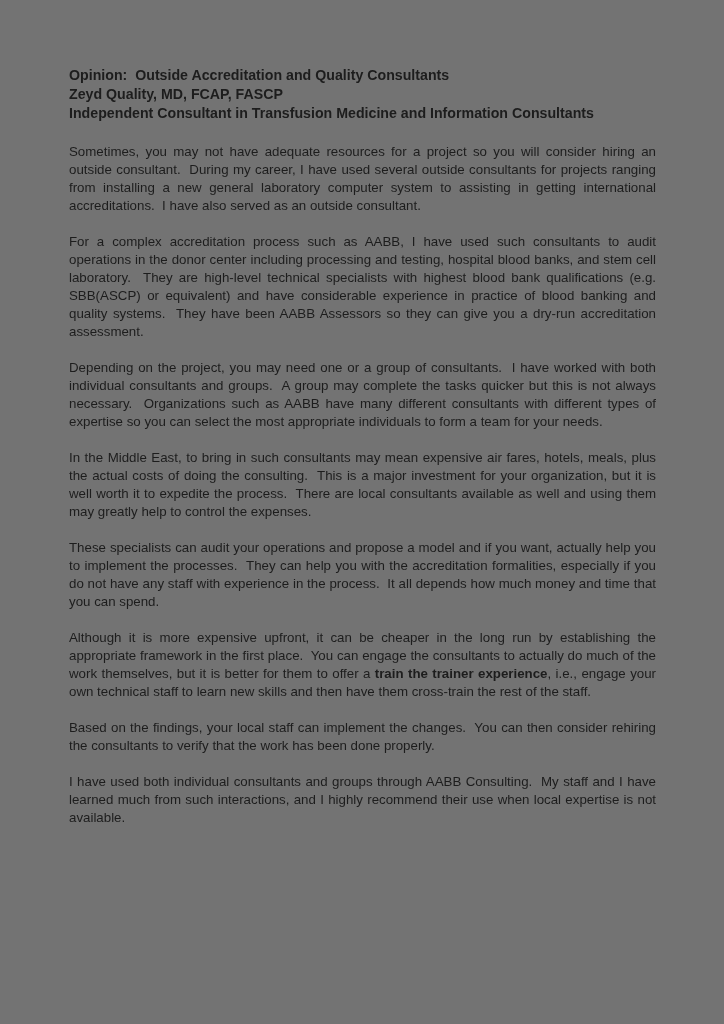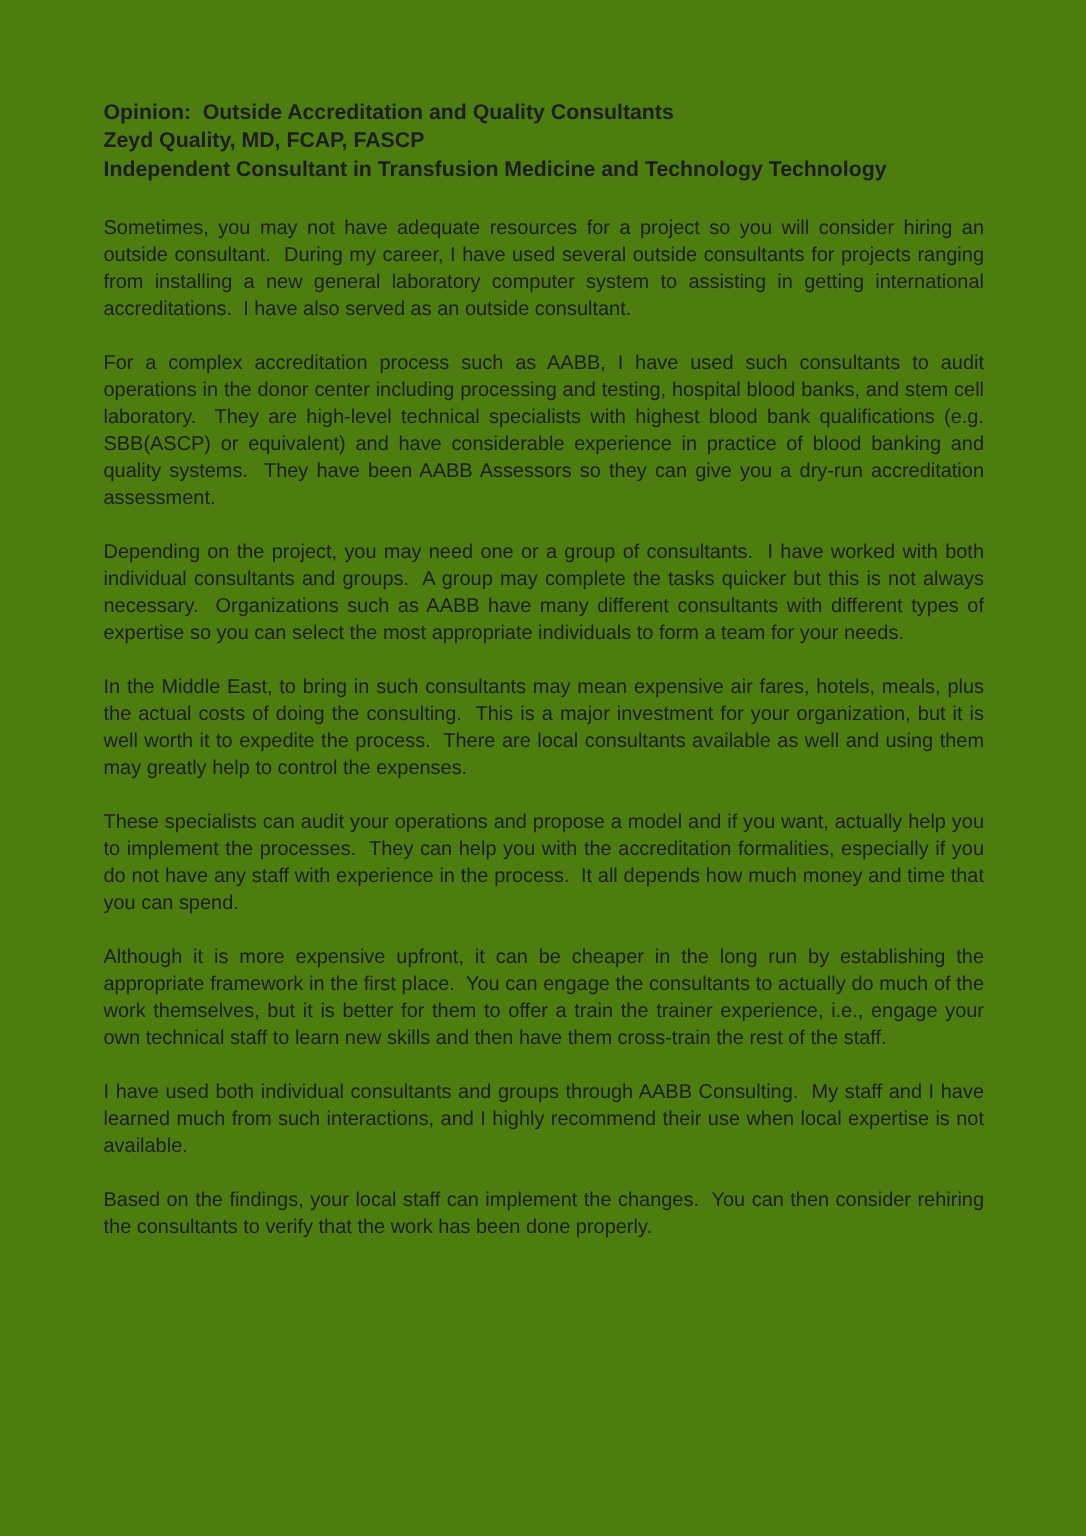--- a/index.html
+++ b/index.html
@@ -25,36 +25,36 @@
     line-height: 19px;
     margin-bottom: 20px;
   }
   .doc-header .title-line { white-space: normal; }
   .doc-body p {
     margin: 0 0 18px 0;
     font-size: 13.3px;
     line-height: 18px;
     text-align: justify;
   }
-  .doc-body p span.seg-bold { font-weight: normal; }
+  .doc-body p span.seg-bold { font-weight: bold; }
 </style>
 </head>
 <body>
 
-<div class="page" style="background: #4d7c0f; color: rgb(29, 29, 29);">
+<div class="page" style="background: #737373; color: rgb(29, 29, 29);">
   <div class="content">
     <div class="doc-header">
       <div class="title-line">Opinion:&nbsp; Outside Accreditation and Quality Consultants</div>
       <div class="title-line">Zeyd Quality, MD, FCAP, FASCP</div>
-      <div class="title-line">Independent Consultant in Transfusion Medicine and Technology Technology</div>
+      <div class="title-line">Independent Consultant in Transfusion Medicine and Information Consultants</div>
     </div>
     <div class="doc-body">
       <p><span class="seg">Sometimes, you may not have adequate resources for a project so you will consider hiring an outside consultant.&nbsp; During my career, I have used several outside consultants for projects ranging from installing a new general laboratory computer system to assisting in getting international accreditations.&nbsp; I have also served as an outside consultant.</span></p>
       <p><span class="seg">For a complex accreditation process such as AABB, I have used such consultants to audit operations in the donor center including processing and testing, hospital blood banks, and stem cell laboratory.&nbsp; They are high-level technical specialists with highest blood bank qualifications (e.g. SBB(ASCP) or equivalent) and have considerable experience in practice of blood banking and quality systems.&nbsp; They have been AABB Assessors so they can give you a dry-run accreditation assessment.</span></p>
       <p><span class="seg">Depending on the project, you may need one or a group of consultants.&nbsp; I have worked with both individual consultants and groups.&nbsp; A group may complete the tasks quicker but this is not always necessary.&nbsp; Organizations such as AABB have many different consultants with different types of expertise so you can select the most appropriate individuals to form a team for your needs.</span></p>
       <p><span class="seg">In the Middle East, to bring in such consultants may mean expensive air fares, hotels, meals, plus the actual costs of doing the consulting.&nbsp; This is a major investment for your organization, but it is well worth it to expedite the process.&nbsp; There are local consultants available as well and using them may greatly help to control the expenses.</span></p>
       <p><span class="seg">These specialists can audit your operations and propose a model and if you want, actually help you to implement the processes.&nbsp; They can help you with the accreditation formalities, especially if you do not have any staff with experience in the process.&nbsp; It all depends how much money and time that you can spend.</span></p>
       <p><span class="seg">Although it is more expensive upfront, it can be cheaper in the long run by establishing the appropriate framework in the first place.&nbsp; You can engage the consultants to actually do much of the work themselves, but it is better for them to offer a </span><span class="seg-bold">train the trainer experience</span><span class="seg">, i.e., engage your own technical staff to learn new skills and then have them cross-train the rest of the staff.</span></p>
+      <p><span class="seg">Based on the findings, your local staff can implement the changes.&nbsp; You can then consider rehiring the consultants to verify that the work has been done properly.</span></p>
       <p><span class="seg">I have used both individual consultants and groups through AABB Consulting.&nbsp; My staff and I have learned much from such interactions, and I highly recommend their use when local expertise is not available.</span></p>
-      <p><span class="seg">Based on the findings, your local staff can implement the changes.&nbsp; You can then consider rehiring the consultants to verify that the work has been done properly.</span></p>
     </div>
   </div>
 </div>
 
 </body></html>

